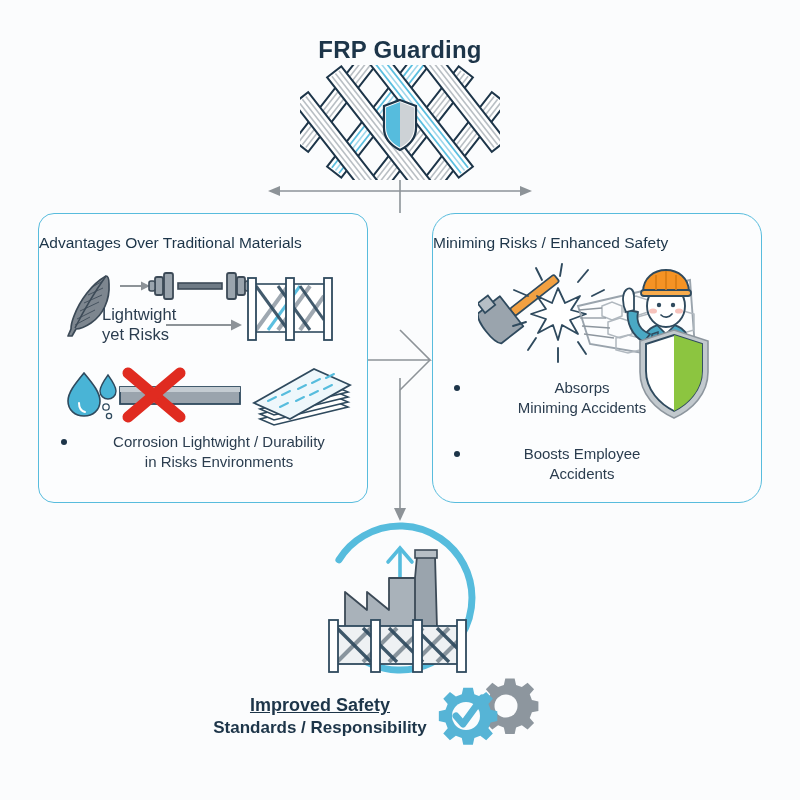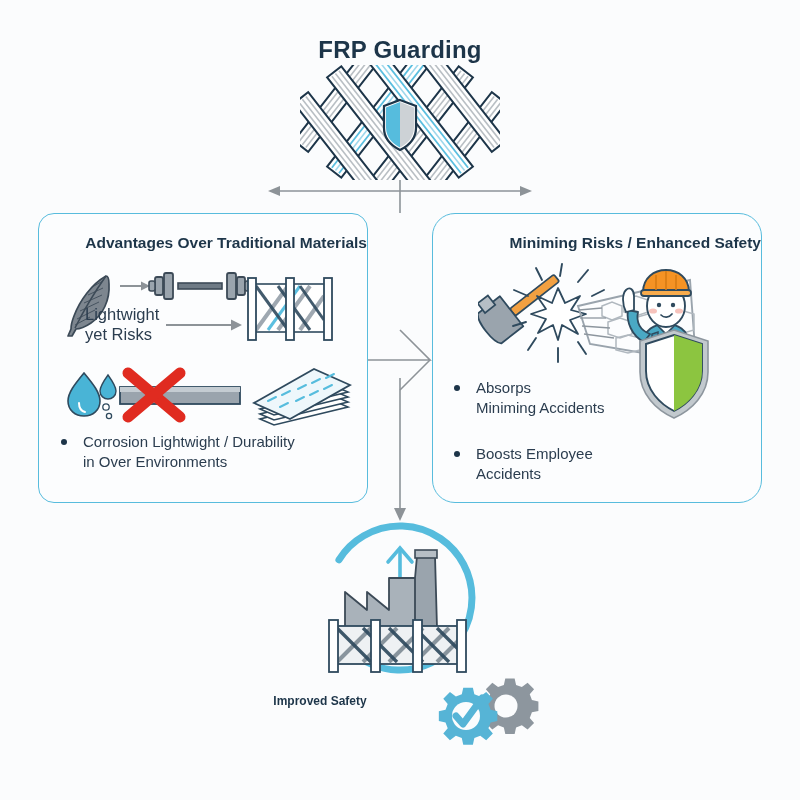--- a/index.html
+++ b/index.html
@@ -53,23 +53,23 @@
     background: #fcfdfe;
     box-sizing: border-box;
   }
   .card-left  { left: 38px;  top: 213px; width: 330px; height: 290px; }
   .card-right { left: 432px; top: 213px; width: 330px; height: 290px; border-radius: 23px; }
 
   .card-title {
     position: absolute;
     top: 20px;
     width: 100%;
-    text-align: right;
+    text-align: left;
     font-size: 15.5px;
-    font-weight: bold;
+    font-weight: normal;
     color: #1d3549;
   }
 
   .bullet-list {
     position: absolute;
     left: 24px;
     right: 14px;
     margin: 0;
     padding: 0;
     list-style: none;
@@ -88,32 +88,32 @@
     left: 6px;
     top: 7px;
     width: 6px;
     height: 6px;
     border-radius: 50%;
     background: #1d3549;
   }
 
   .list-left  { top: 432px; left: 55px; width: 300px; }
   .list-right { top: 378px; left: 448px; width: 240px; }
-  .bullet-list.abs { position: absolute; }
+  .bullet-list.abs { position: absolute; text-align: center; }
 
   
   .illus { position: absolute; }
 
   .feather-row { left: 58px;  top: 262px; width: 300px; height: 95px; }
   .corrosion-row { left: 62px; top: 357px; width: 290px; height: 75px; }
   .impact-row  { left: 478px; top: 262px; width: 290px; height: 160px; }
 
   .lw-label {
     position: absolute;
-    left: 27px;
+    left: 44px;
     top: 42px;
     font-size: 16.5px;
     line-height: 1.22;
     color: #2b3d4f;
   }
 
   
   .connector { position: absolute; left: 0; top: 0; width: 800px; height: 800px; pointer-events: none; }
 
   
@@ -126,21 +126,21 @@
   }
   .bottom-caption {
     position: absolute;
     left: 120px;
     top: 694px;
     width: 400px;
     text-align: center;
     color: #1d3549;
     line-height: 1.3;
   }
-  .cap-line1 { font-size: 12px; font-weight: bold; }
+  .cap-line1 { font-size: 18px; font-weight: bold; text-decoration: underline; }
   .cap-line2 { font-size: 17px; font-weight: bold; }
 
   .gears {
     position: absolute;
     left: 424px;
     top: 662px;
     width: 130px;
     height: 105px;
   }
 </style>
@@ -311,21 +311,21 @@
           <line x1="72" y1="26" x2="80" y2="22"></line>
           <line x1="74" y1="15" x2="82" y2="11"></line>
         </g>
       </g>
     </svg>
   </div>
 
   <ul class="bullet-list abs list-left">
     <li class="bullet-item">
       <span>Corrosion Lightwight / Durability</span><br>
-      <span>in Over Environments</span>
+      <span>in Risks Environments</span>
     </li>
   </ul>
 
   <div class="card card-right">
     <div class="card-title">Miniming Risks / Enhanced Safety</div>
   </div>
 
   <div class="illus impact-row">
     <svg width="290" height="160" viewBox="0 0 290 160">
 
@@ -456,20 +456,21 @@
         <rect x="24" y="102" width="9" height="52" fill="#ffffff" stroke="#2f4a5e" stroke-width="1.8"></rect>
         <rect x="66" y="102" width="9" height="52" fill="#ffffff" stroke="#2f4a5e" stroke-width="1.8"></rect>
         <rect x="108" y="102" width="9" height="52" fill="#ffffff" stroke="#2f4a5e" stroke-width="1.8"></rect>
         <rect x="152" y="102" width="9" height="52" fill="#ffffff" stroke="#2f4a5e" stroke-width="1.8"></rect>
       </g>
     </svg>
   </div>
 
   <div class="bottom-caption">
     <div class="cap-line1">Improved Safety</div>
+    <div class="cap-line2">Standards / Responsibility</div>
   </div>
 
   <div class="gears">
     <svg width="130" height="105" viewBox="0 0 130 105">
 
       <g transform="translate(82,46)">
         <path d="M-34,-9 L-25,-11 L-22,-19 L-28,-26 L-19,-35 L-11,-29 L-3,-32 L-1,-41 L12,-41
                  L14,-32 L22,-29 L30,-35 L39,-26 L33,-19 L36,-11 L45,-9 L45,4 L36,6 L33,14
                  L39,21 L30,30 L22,24 L14,27 L12,36 L-1,36 L-3,27 L-11,24 L-19,30 L-28,21
                  L-22,14 L-25,6 L-34,4 Z" fill="#8d969e" transform="scale(0.72)"></path>

